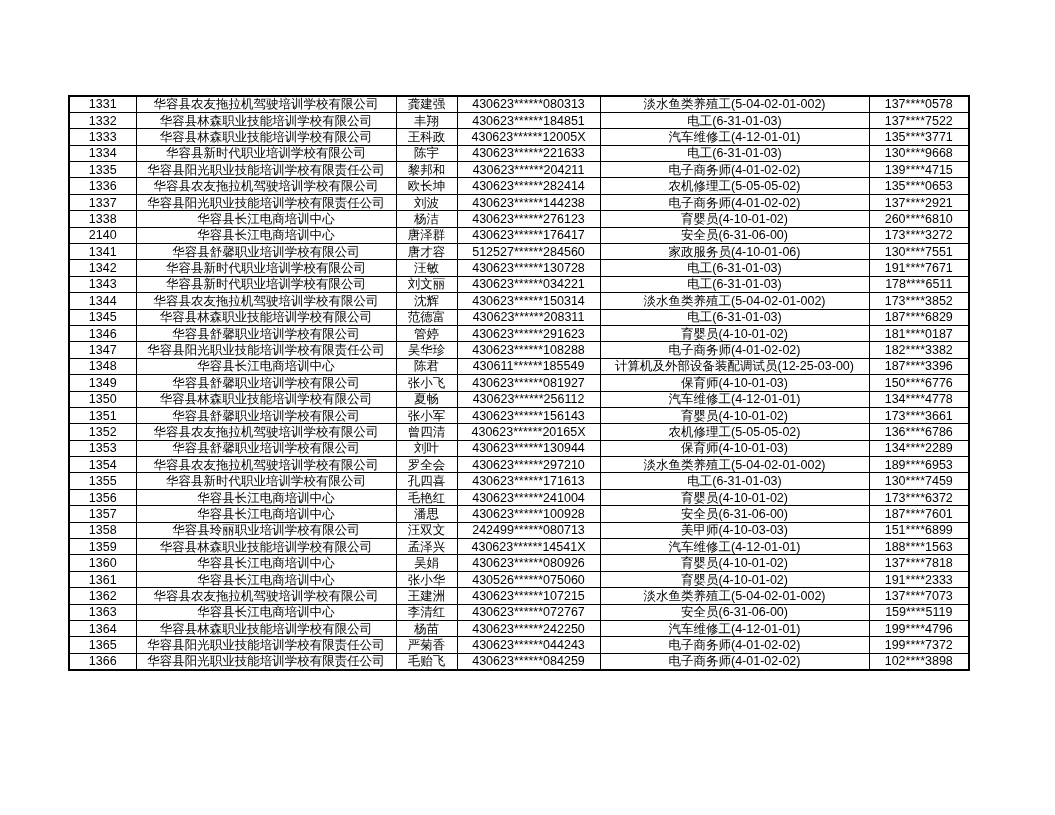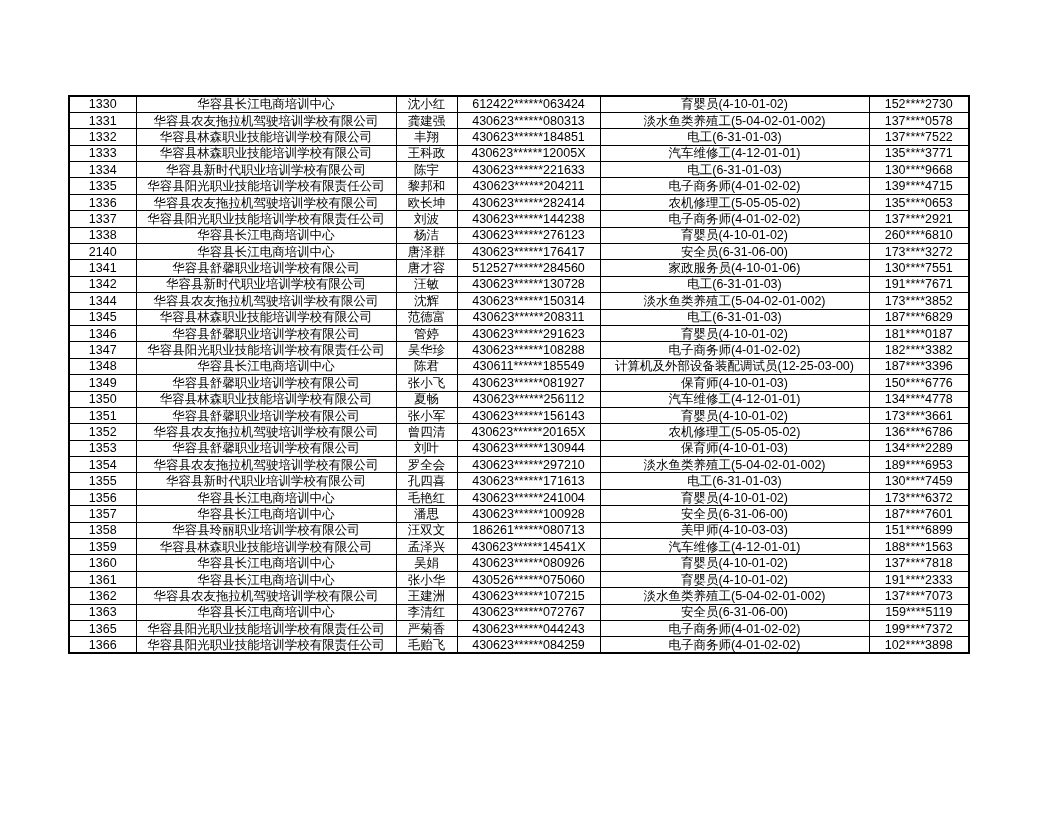--- a/index.html
+++ b/index.html
@@ -52,28 +52,20 @@
     <colgroup>
       <col class="c-no">
       <col class="c-org">
       <col class="c-name">
       <col class="c-id">
       <col class="c-occ">
       <col class="c-tel">
     </colgroup>
     <tbody id="records-body">
         <tr>
-          <td>1330</td>
-          <td>华容县长江电商培训中心</td>
-          <td>沈小红</td>
-          <td>612422******063424</td>
-          <td>育婴员(4-10-01-02)</td>
-          <td>152****2730</td>
-        </tr>
-        <tr>
           <td>1331</td>
           <td>华容县农友拖拉机驾驶培训学校有限公司</td>
           <td>龚建强</td>
           <td>430623******080313</td>
           <td>淡水鱼类养殖工(5-04-02-01-002)</td>
           <td>137****0578</td>
         </tr>
         <tr>
           <td>1332</td>
           <td>华容县林森职业技能培训学校有限公司</td>
@@ -148,20 +140,28 @@
         </tr>
         <tr>
           <td>1342</td>
           <td>华容县新时代职业培训学校有限公司</td>
           <td>汪敏</td>
           <td>430623******130728</td>
           <td>电工(6-31-01-03)</td>
           <td>191****7671</td>
         </tr>
         <tr>
+          <td>1343</td>
+          <td>华容县新时代职业培训学校有限公司</td>
+          <td>刘文丽</td>
+          <td>430623******034221</td>
+          <td>电工(6-31-01-03)</td>
+          <td>178****6511</td>
+        </tr>
+        <tr>
           <td>1344</td>
           <td>华容县农友拖拉机驾驶培训学校有限公司</td>
           <td>沈辉</td>
           <td>430623******150314</td>
           <td>淡水鱼类养殖工(5-04-02-01-002)</td>
           <td>173****3852</td>
         </tr>
         <tr>
           <td>1345</td>
           <td>华容县林森职业技能培训学校有限公司</td>
@@ -263,21 +263,21 @@
           <td>华容县长江电商培训中心</td>
           <td>潘思</td>
           <td>430623******100928</td>
           <td>安全员(6-31-06-00)</td>
           <td>187****7601</td>
         </tr>
         <tr>
           <td>1358</td>
           <td>华容县玲丽职业培训学校有限公司</td>
           <td>汪双文</td>
-          <td>186261******080713</td>
+          <td>242499******080713</td>
           <td>美甲师(4-10-03-03)</td>
           <td>151****6899</td>
         </tr>
         <tr>
           <td>1359</td>
           <td>华容县林森职业技能培训学校有限公司</td>
           <td>孟泽兴</td>
           <td>430623******14541X</td>
           <td>汽车维修工(4-12-01-01)</td>
           <td>188****1563</td>
@@ -306,20 +306,28 @@
           <td>淡水鱼类养殖工(5-04-02-01-002)</td>
           <td>137****7073</td>
         </tr>
         <tr>
           <td>1363</td>
           <td>华容县长江电商培训中心</td>
           <td>李清红</td>
           <td>430623******072767</td>
           <td>安全员(6-31-06-00)</td>
           <td>159****5119</td>
+        </tr>
+        <tr>
+          <td>1364</td>
+          <td>华容县林森职业技能培训学校有限公司</td>
+          <td>杨苗</td>
+          <td>430623******242250</td>
+          <td>汽车维修工(4-12-01-01)</td>
+          <td>199****4796</td>
         </tr>
         <tr>
           <td>1365</td>
           <td>华容县阳光职业技能培训学校有限责任公司</td>
           <td>严菊香</td>
           <td>430623******044243</td>
           <td>电子商务师(4-01-02-02)</td>
           <td>199****7372</td>
         </tr>
         <tr>

